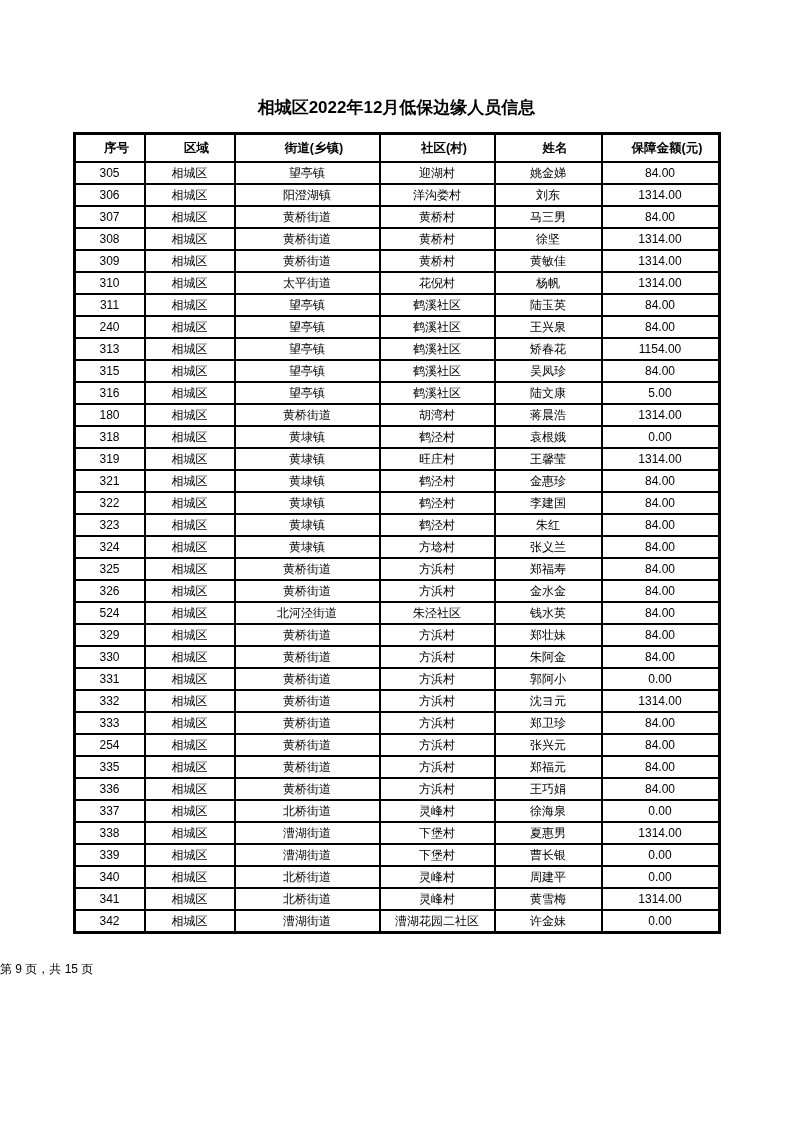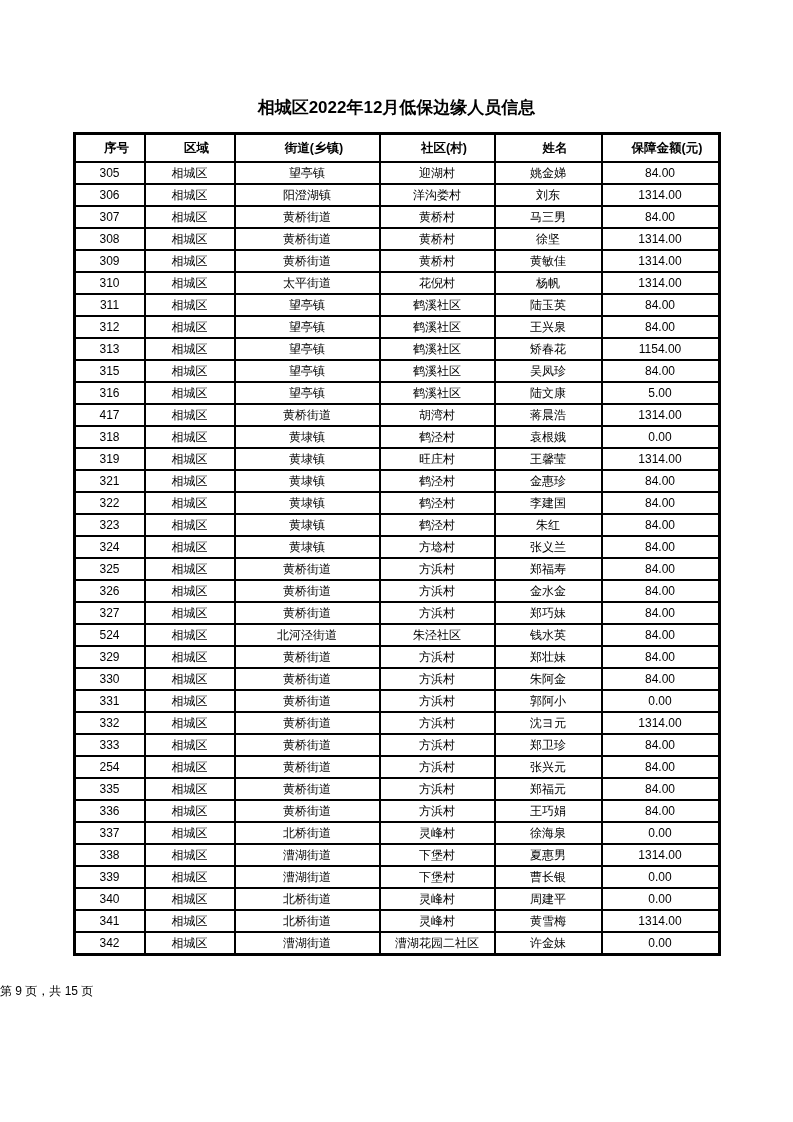--- a/index.html
+++ b/index.html
@@ -138,21 +138,21 @@
         </tr>
         <tr>
           <td>311</td>
           <td>相城区</td>
           <td>望亭镇</td>
           <td>鹤溪社区</td>
           <td>陆玉英</td>
           <td>84.00</td>
         </tr>
         <tr>
-          <td>312</td>
+          <td>240</td>
           <td>相城区</td>
           <td>望亭镇</td>
           <td>鹤溪社区</td>
           <td>王兴泉</td>
           <td>84.00</td>
         </tr>
         <tr>
           <td>313</td>
           <td>相城区</td>
           <td>望亭镇</td>
@@ -170,21 +170,21 @@
         </tr>
         <tr>
           <td>316</td>
           <td>相城区</td>
           <td>望亭镇</td>
           <td>鹤溪社区</td>
           <td>陆文康</td>
           <td>5.00</td>
         </tr>
         <tr>
-          <td>417</td>
+          <td>180</td>
           <td>相城区</td>
           <td>黄桥街道</td>
           <td>胡湾村</td>
           <td>蒋晨浩</td>
           <td>1314.00</td>
         </tr>
         <tr>
           <td>318</td>
           <td>相城区</td>
           <td>黄埭镇</td>
@@ -239,28 +239,20 @@
           <td>方浜村</td>
           <td>郑福寿</td>
           <td>84.00</td>
         </tr>
         <tr>
           <td>326</td>
           <td>相城区</td>
           <td>黄桥街道</td>
           <td>方浜村</td>
           <td>金水金</td>
-          <td>84.00</td>
-        </tr>
-        <tr>
-          <td>327</td>
-          <td>相城区</td>
-          <td>黄桥街道</td>
-          <td>方浜村</td>
-          <td>郑巧妹</td>
           <td>84.00</td>
         </tr>
         <tr>
           <td>524</td>
           <td>相城区</td>
           <td>北河泾街道</td>
           <td>朱泾社区</td>
           <td>钱水英</td>
           <td>84.00</td>
         </tr>

